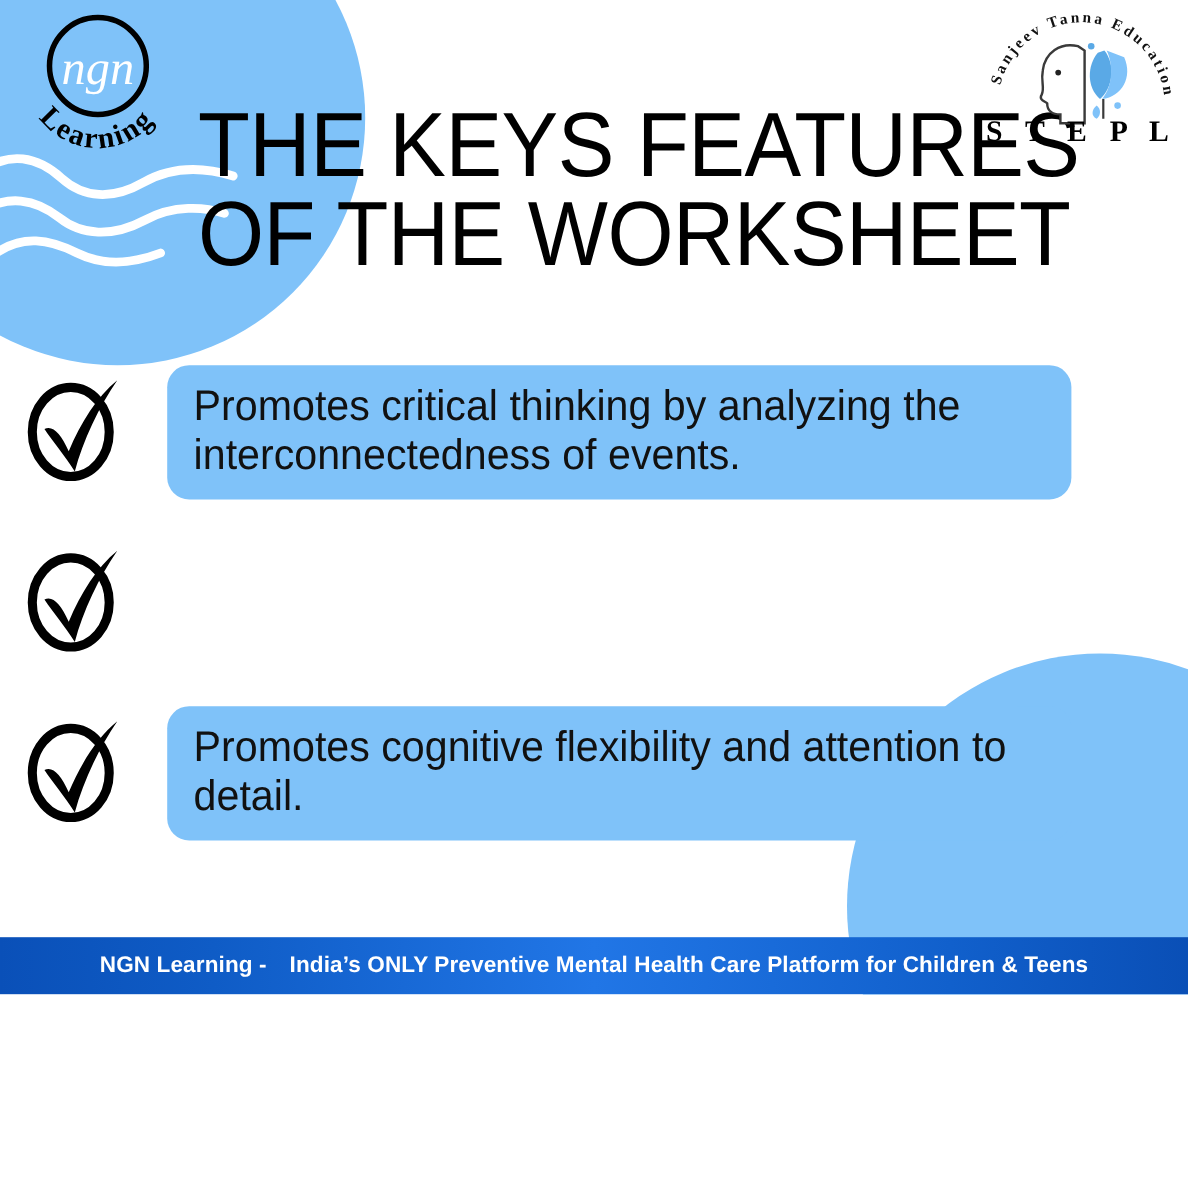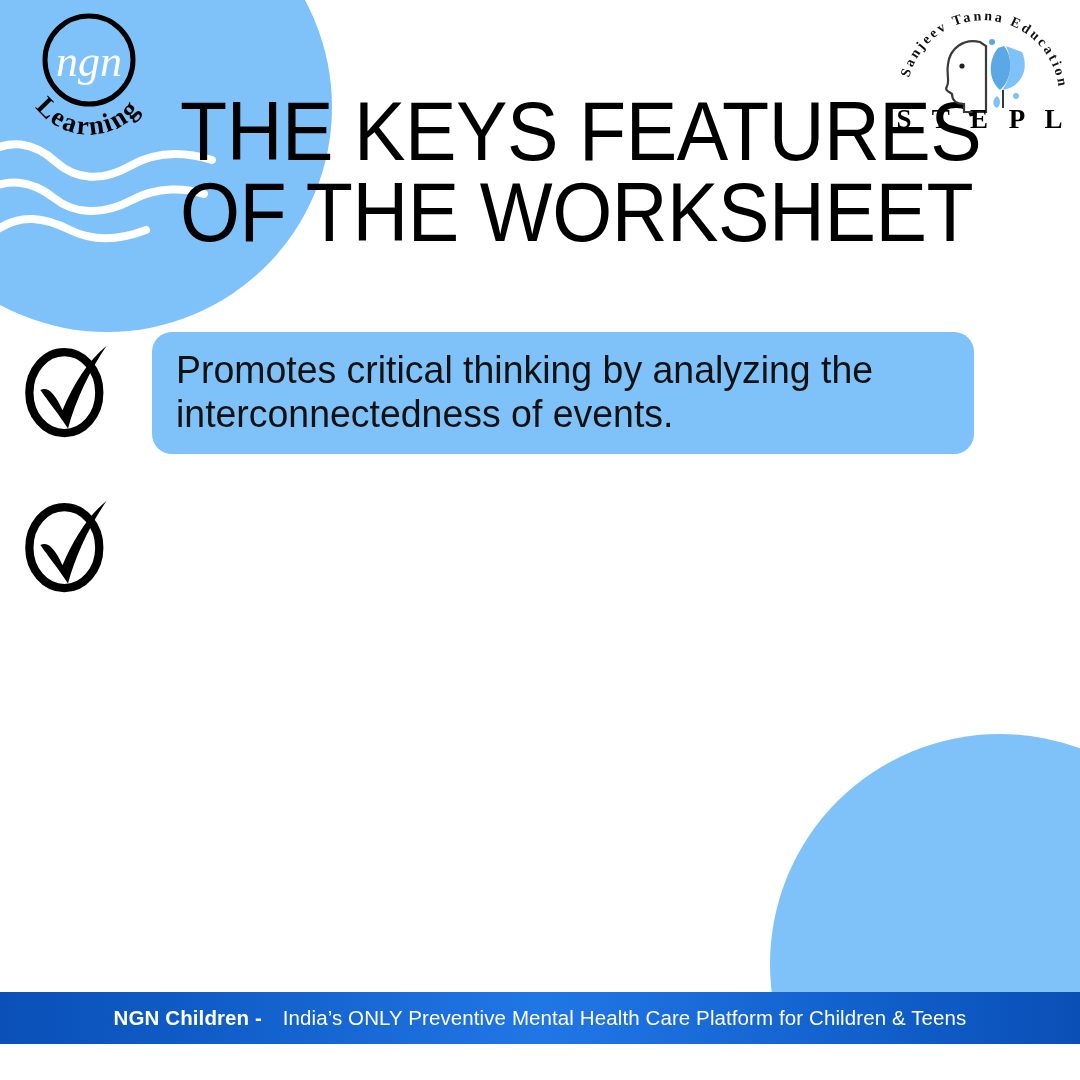--- a/index.html
+++ b/index.html
@@ -8,21 +8,21 @@
   body {
     background:#ffffff;
     font-family:"Liberation Sans", sans-serif;
     overflow:hidden;
     position:relative;
   }
 
   #poster {
     position:relative;
     width:1080px;
-    height:1044px;
+    height:904px;
     background:#ffffff;
     overflow:hidden;
   }
 
   
   .blob-top-left {
     position:absolute;
     left:-118px;
     top:-118px;
     width:450px;
@@ -147,21 +147,21 @@
     overflow:hidden;
   }
   .footer-text {
     color:#ffffff;
     font-family:"Liberation Sans", sans-serif;
     font-size:20.5px;
     letter-spacing:0.1px;
     white-space:nowrap;
   }
   .footer-brand { font-weight:bold; }
-  .footer-tag { font-weight:400; margin-left:15px; }
+  .footer-tag { font-weight:700; margin-left:15px; }
 </style>
 </head>
 <body>
 
 <div id="poster">
 
   <div class="blob-top-left"></div>
 
   <div class="waves-wrap">
     <svg width="260" height="110" viewBox="0 0 260 110" xmlns="http://www.w3.org/2000/svg">
@@ -227,23 +227,32 @@
     </div>
 
 
     <div class="feature-row">
       <svg class="check-icon" viewBox="0 0 100 110" xmlns="http://www.w3.org/2000/svg">
         <ellipse cx="46" cy="59" rx="38" ry="44" fill="none" stroke="#000000" stroke-width="9"></ellipse>
         <path d="M20 56 C 28 52, 36 60, 44 78 C 56 50, 72 24, 92 8 C 74 34, 58 68, 50 98 C 40 82, 28 68, 20 56 Z" fill="#000000"></path>
       </svg>
     </div>
 
+    <div class="feature-row">
+      <svg class="check-icon" viewBox="0 0 100 110" xmlns="http://www.w3.org/2000/svg">
+        <ellipse cx="46" cy="59" rx="38" ry="44" fill="none" stroke="#000000" stroke-width="9"></ellipse>
+        <path d="M20 56 C 28 52, 36 60, 44 78 C 56 50, 72 24, 92 8 C 74 34, 58 68, 50 98 C 40 82, 28 68, 20 56 Z" fill="#000000"></path>
+      </svg>
+      <div class="feature-box">
+        <div class="feature-text">Promotes cognitive flexibility and attention to detail.</div>
+      </div>
+    </div>
 
   </div>
 
   <div class="footer">
     <div class="footer-text">
-      <span class="footer-brand">NGN Children -</span>
+      <span class="footer-brand">NGN Learning -</span>
       <span class="footer-tag">India’s ONLY Preventive Mental Health Care Platform for Children &amp; Teens</span>
     </div>
   </div>
 
 </div>
 
 </body></html>

